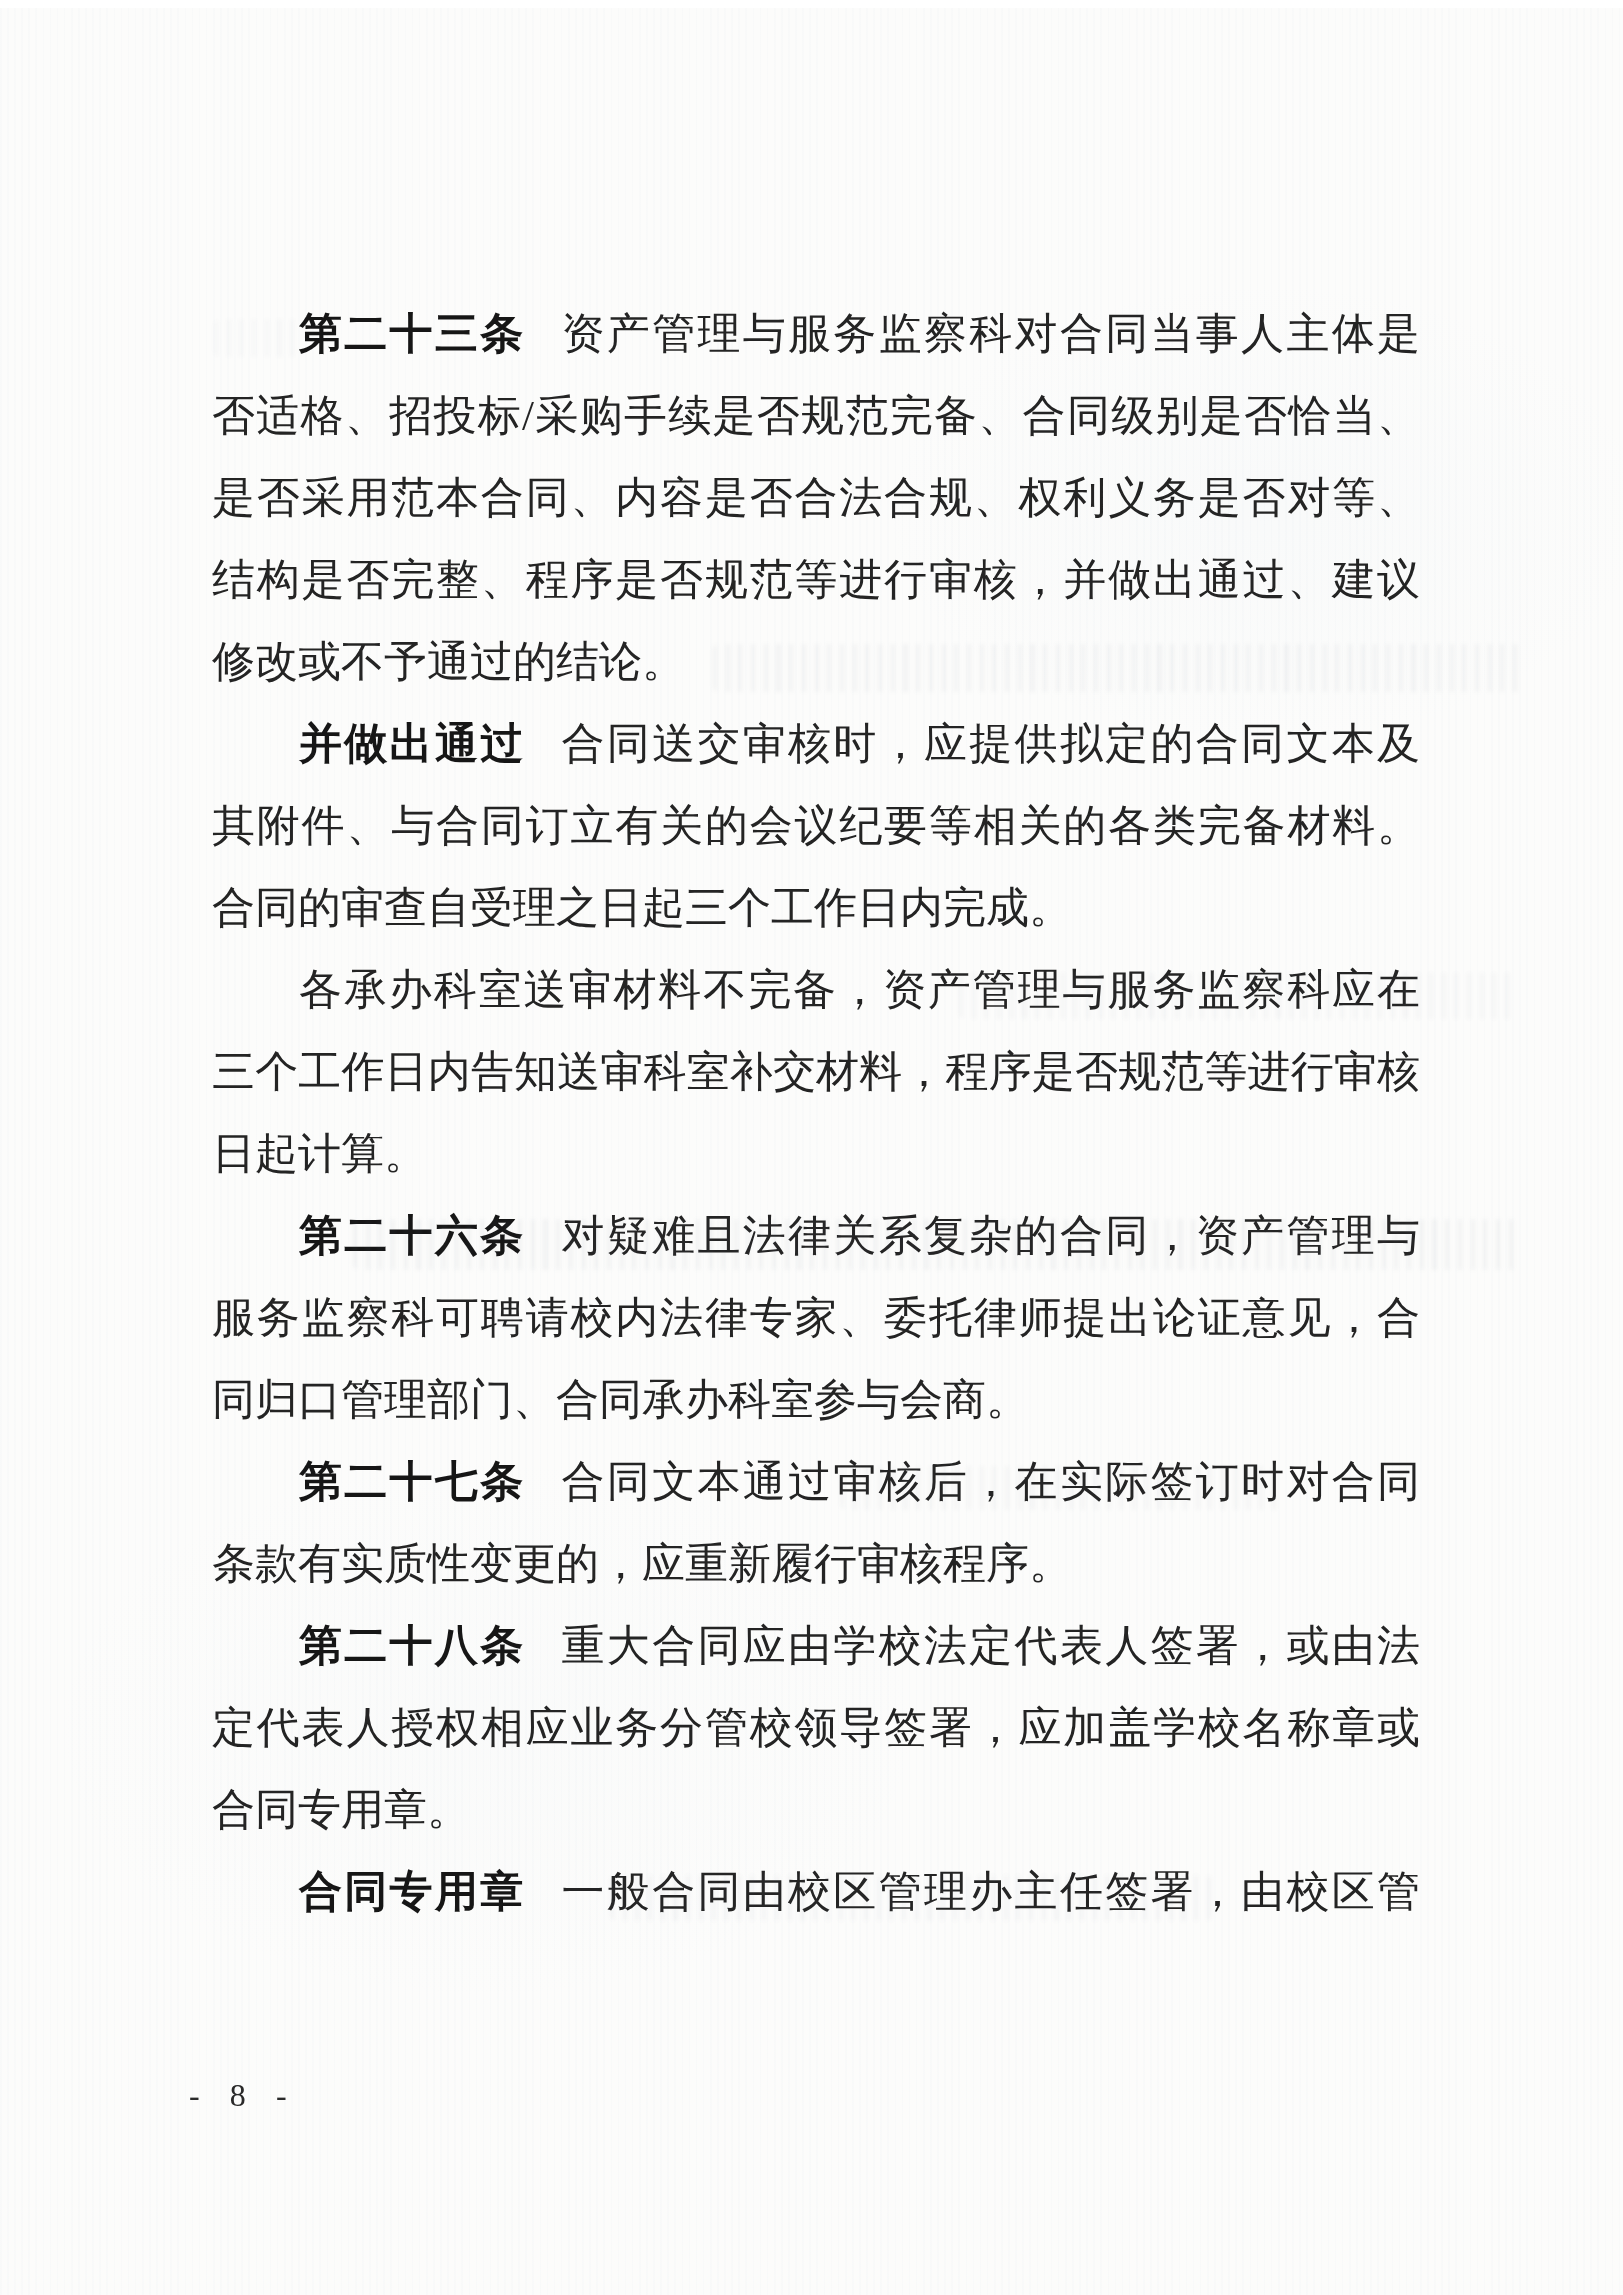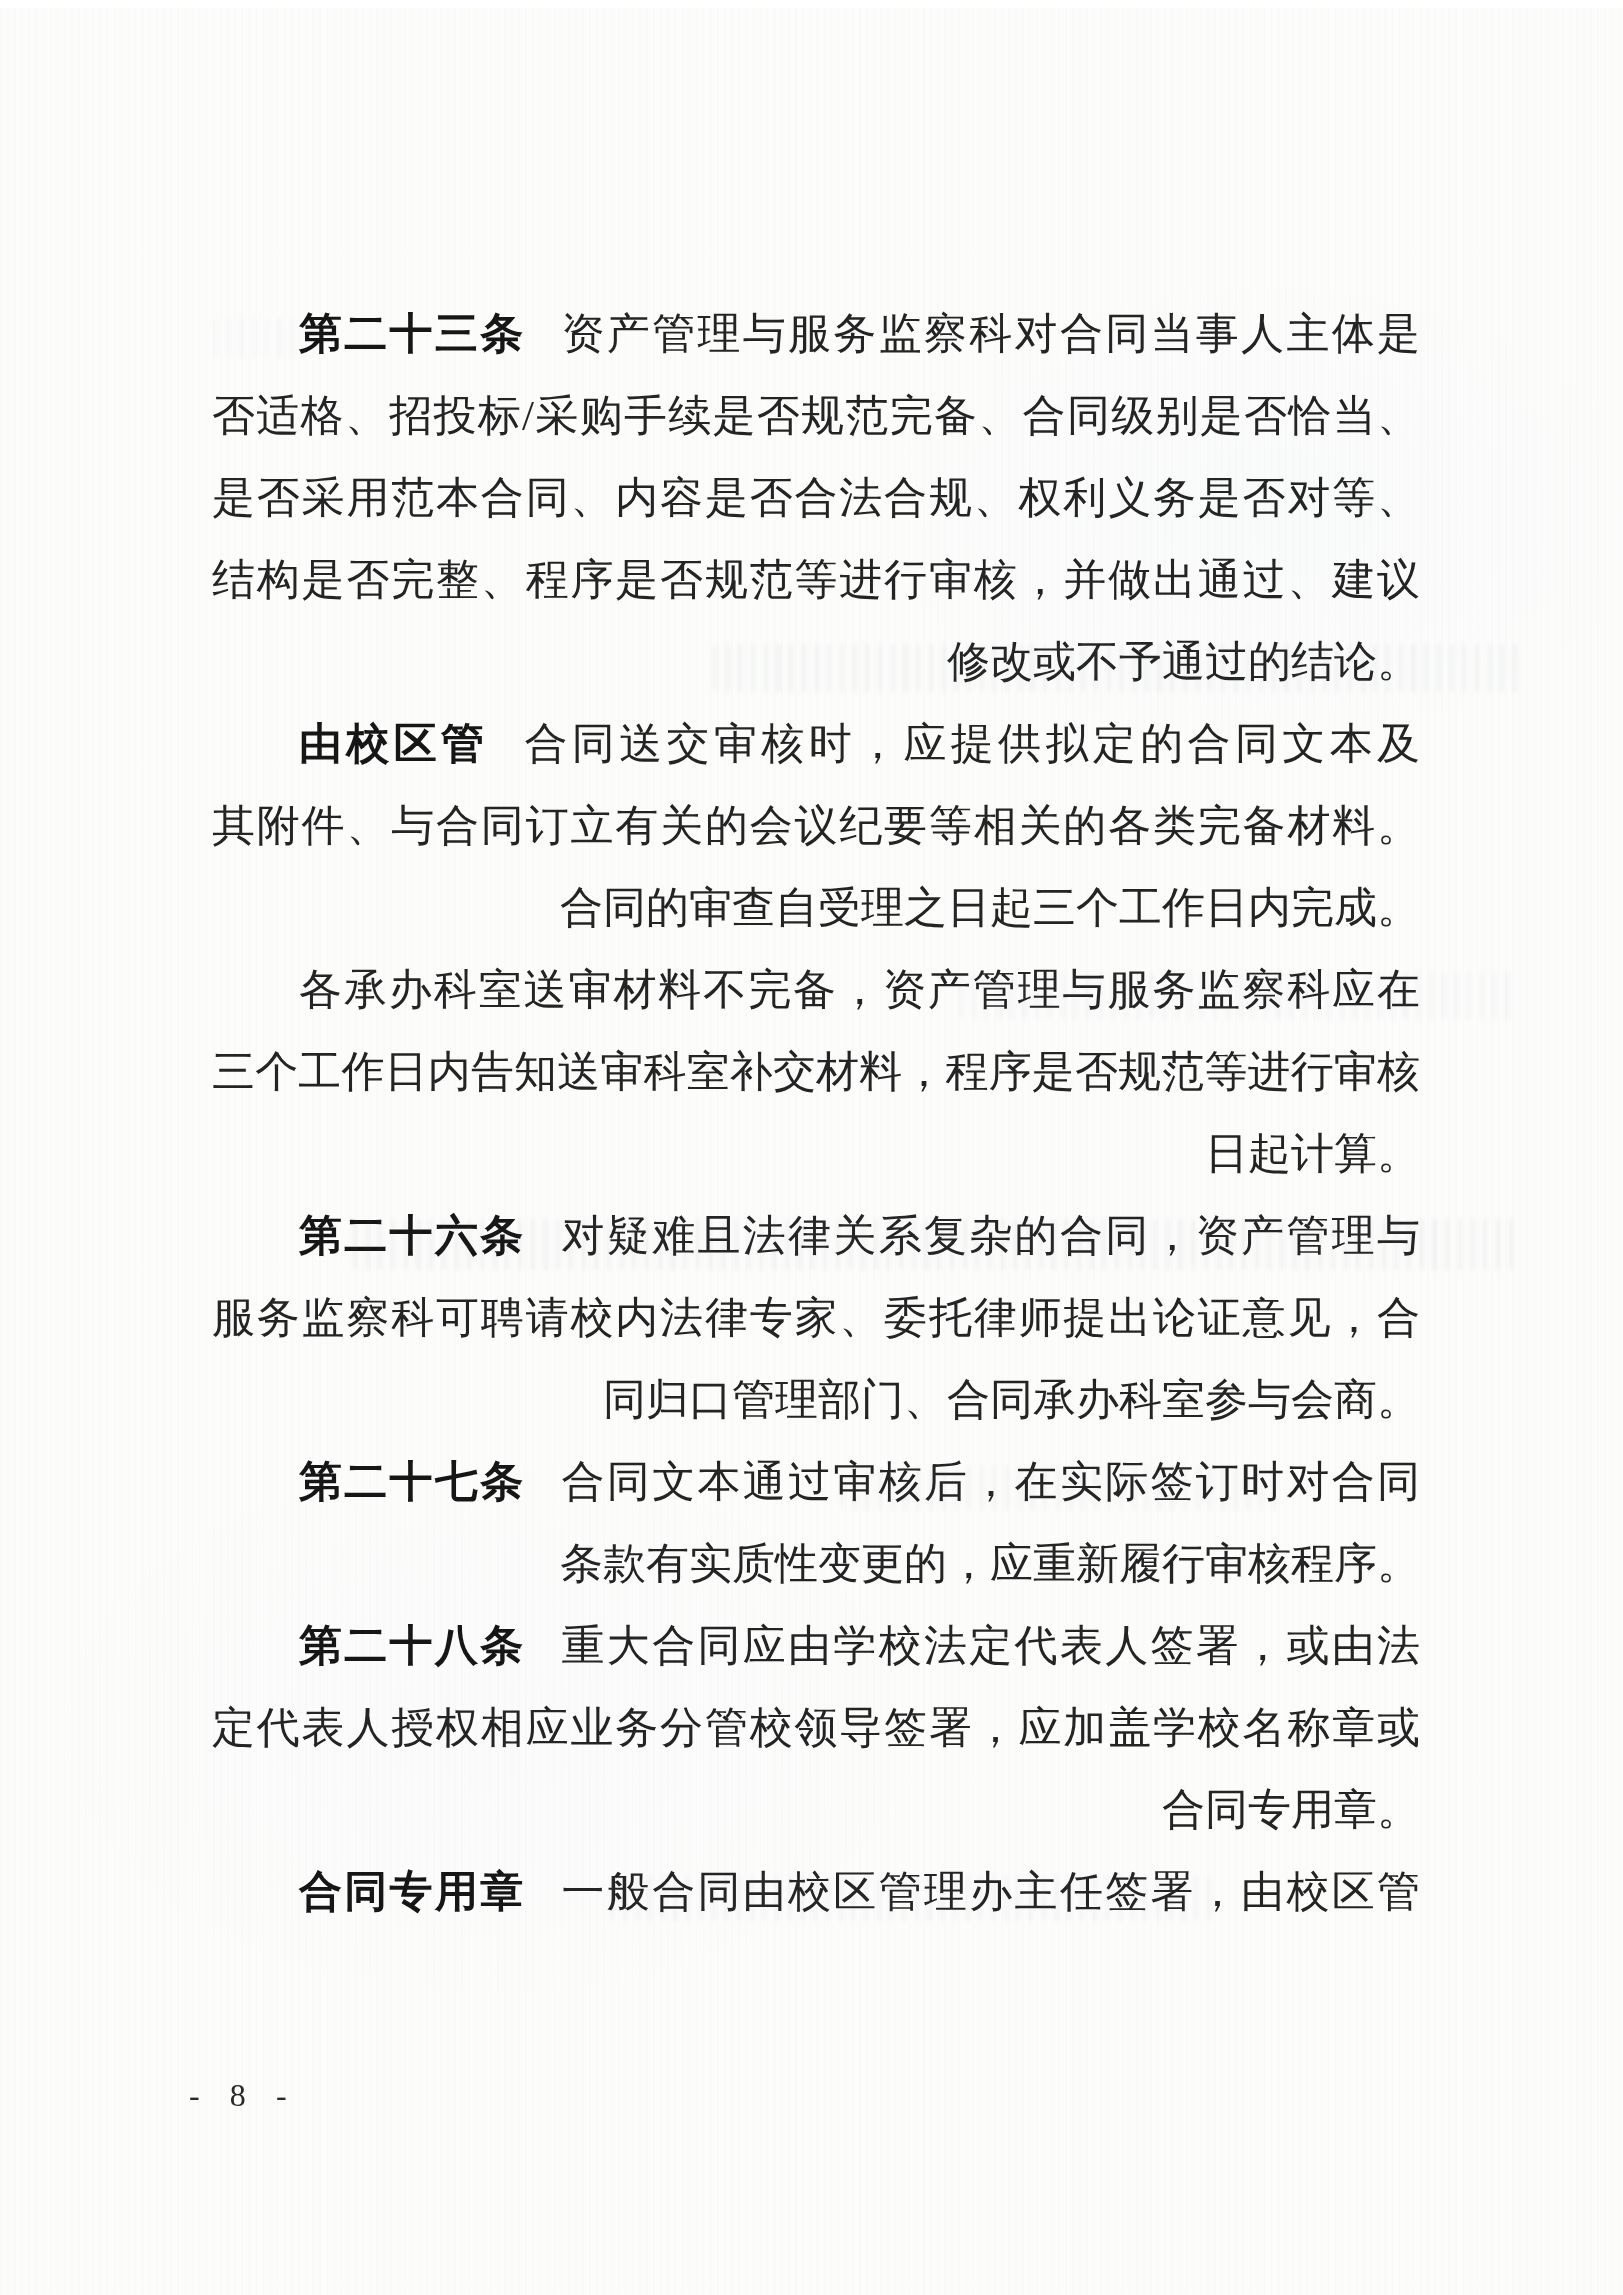--- a/index.html
+++ b/index.html
@@ -33,21 +33,21 @@
     top: 285px;
     width: 1208px;
   }
   .line {
     margin: 0;
     height: 82px;
     line-height: 82px;
     font-size: 43px;
     letter-spacing: 0;
     white-space: nowrap;
-    text-align: right;
+    text-align: left;
   }
   .fill {
     white-space: normal;
     text-align: justify;
     text-align-last: justify;
     text-justify: inter-character;
   }
   .art, .ind {
     text-indent: 87px;
   }
@@ -96,21 +96,21 @@
 
 <div class="page">
   <div class="paper-texture"></div>
 
   <main class="textblock">
     <p class="line art fill"><span class="num">第二十三条</span><span class="txt">资产管理与服务监察科对合同当事人主体是</span></p>
     <p class="line fill"><span class="txt">否适格、招投标/采购手续是否规范完备、合同级别是否恰当、</span></p>
     <p class="line fill"><span class="txt">是否采用范本合同、内容是否合法合规、权利义务是否对等、</span></p>
     <p class="line fill"><span class="txt">结构是否完整、程序是否规范等进行审核，并做出通过、建议</span></p>
     <p class="line"><span class="txt">修改或不予通过的结论。</span></p>
-    <p class="line art fill"><span class="num">由校区管</span><span class="txt">合同送交审核时，应提供拟定的合同文本及</span></p>
+    <p class="line art fill"><span class="num">并做出通过</span><span class="txt">合同送交审核时，应提供拟定的合同文本及</span></p>
     <p class="line fill"><span class="txt">其附件、与合同订立有关的会议纪要等相关的各类完备材料。</span></p>
     <p class="line"><span class="txt">合同的审查自受理之日起三个工作日内完成。</span></p>
     <p class="line ind fill"><span class="txt">各承办科室送审材料不完备，资产管理与服务监察科应在</span></p>
     <p class="line fill"><span class="txt">三个工作日内告知送审科室补交材料，程序是否规范等进行审核</span></p>
     <p class="line"><span class="txt">日起计算。</span></p>
     <p class="line art fill"><span class="num">第二十六条</span><span class="txt">对疑难且法律关系复杂的合同，资产管理与</span></p>
     <p class="line fill"><span class="txt">服务监察科可聘请校内法律专家、委托律师提出论证意见，合</span></p>
     <p class="line"><span class="txt">同归口管理部门、合同承办科室参与会商。</span></p>
     <p class="line art fill"><span class="num">第二十七条</span><span class="txt">合同文本通过审核后，在实际签订时对合同</span></p>
     <p class="line"><span class="txt">条款有实质性变更的，应重新履行审核程序。</span></p>

